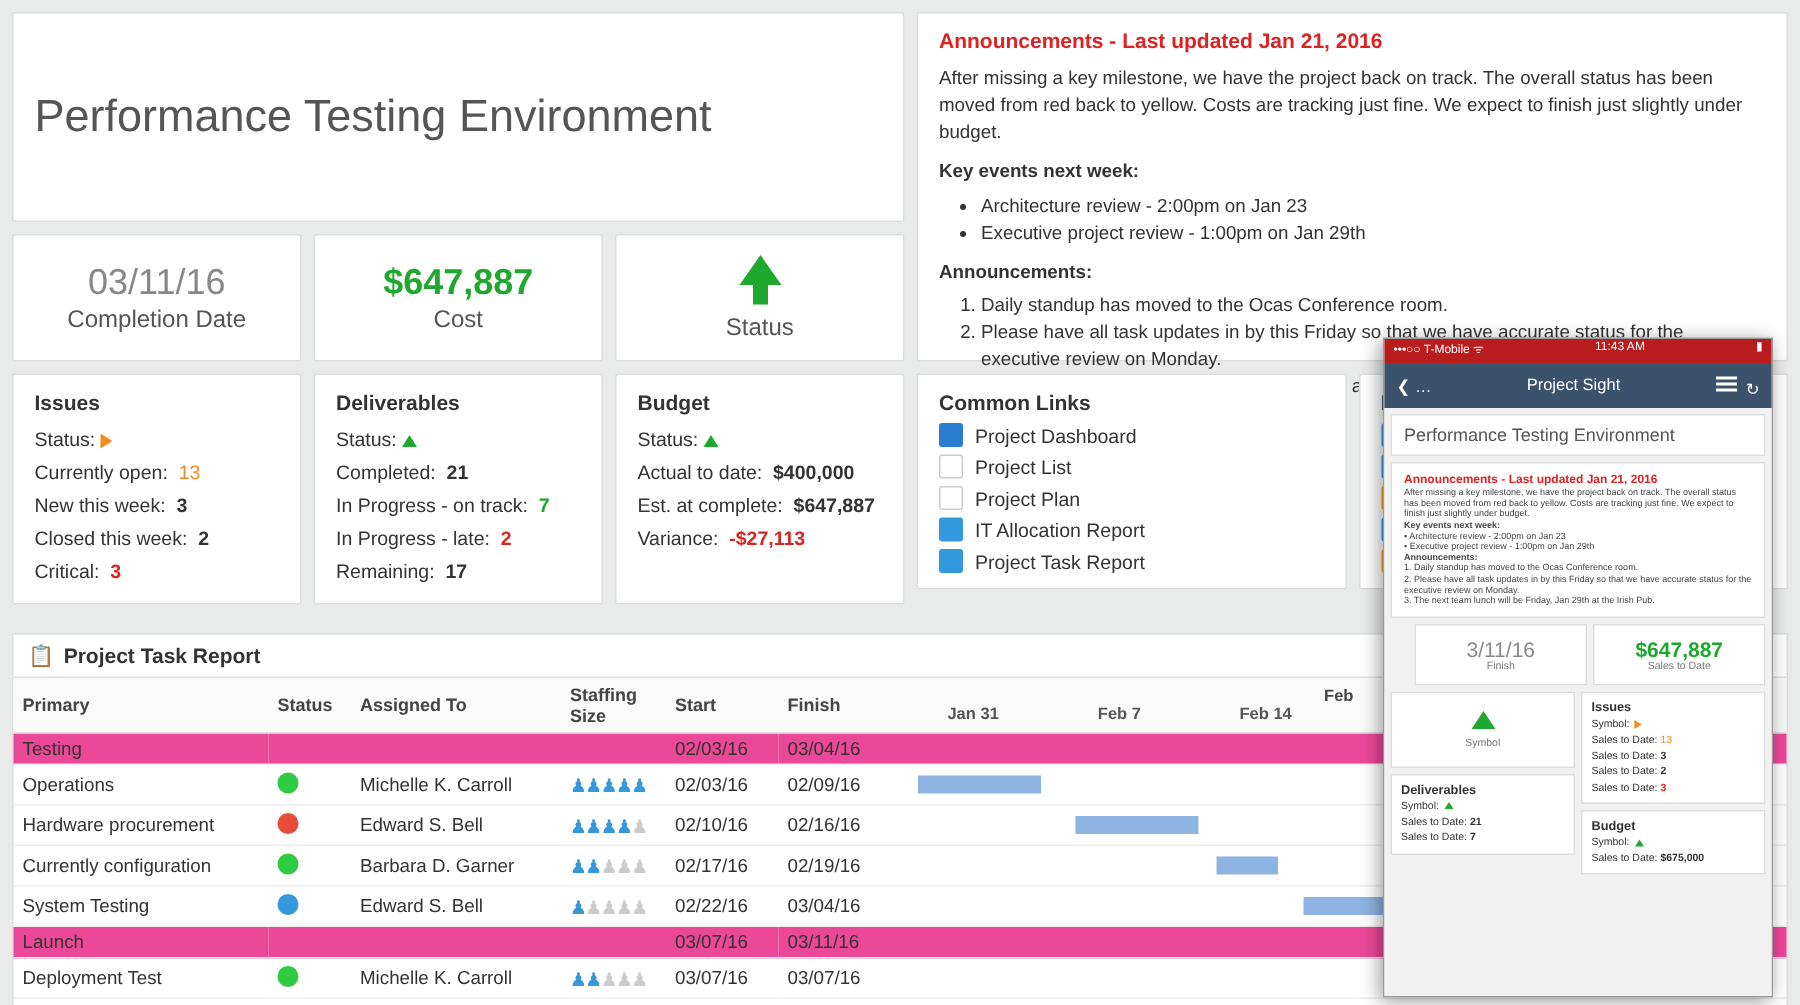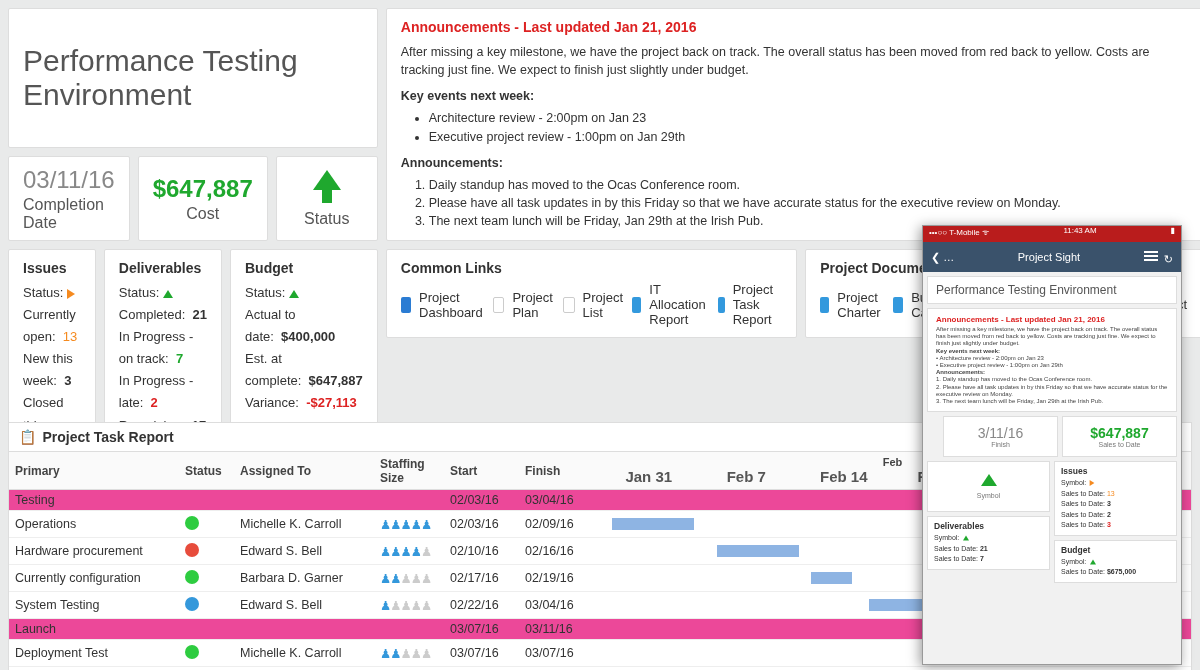--- a/index.html
+++ b/index.html
@@ -20,21 +20,21 @@
   .stat-row { font-size: 13px; line-height: 1.7; }
   .orange { color: #f58a1f; font-weight: normal; }
   .green { color: #1fa82e; font-weight: bold; }
   .red { color: #d22; font-weight: bold; }
   .negative { color: #d22; font-weight: bold; }
   .bold { font-weight: bold; }
   .ann-header { color: #d22; font-weight: bold; font-size: 14px; margin-bottom: 8px; }
   .ann-body { font-size: 12.5px; line-height: 1.45; }
   .ann-body b { display: block; margin-top: 8px; margin-bottom: 4px; }
   .ann-body ul, .ann-body ol { margin-left: 28px; margin-top: 2px; }
-  .links-list { display: flex; flex-direction: row; gap: 5px; }
+  .links-list { display: flex; flex-direction: column; gap: 5px; }
   .link-item { display: flex; align-items: center; gap: 8px; font-size: 13px; }
   .lnk-icon { width: 16px; height: 16px; border-radius: 2px; display: flex; align-items: center; justify-content: center; font-size: 10px; color: #fff; }
   .ic-blue { background: #2b7cd3; }
   .ic-lblue { background: #3399dd; }
   .ic-orange { background: #f5a623; }
   .ic-white { background: #fff; border: 1px solid #ccc; }
   .three-cards { display: flex; gap: 8px; }
   .three-cards > .card { flex: 1; }
   .two-right { display: flex; gap: 8px; }
   .two-right > .card { flex: 1; }
@@ -50,21 +50,21 @@
   table.gantt td { padding: 3px 6px; border-bottom: 1px solid #eee; }
   tr.group td { background: #ec4899; font-weight: normal; }
   .status-dot { width: 14px; height: 14px; border-radius: 50%; display: inline-block; }
   .dot-green { background: #2ecc40; }
   .dot-red { background: #e74c3c; }
   .dot-blue { background: #3498db; }
   .staff { color: #3498db; letter-spacing: -1px; white-space: nowrap; }
   .staff .grey { color: #ccc; }
   .gantt-cell { position: relative; height: 20px; }
   .bar { position: absolute; top: 4px; height: 12px; background: #8eb4e3; }
-  .timeline-head { display: flex; font-size: 15px; color: #555; align-items: center; }
+  .timeline-head { display: flex; font-size: 11px; color: #555; align-items: center; }
   .timeline-head span { flex: 1; text-align: center; }
   
   .phone { position: absolute; right: 18px; top: 225px; width: 260px; height: 440px; background: #fff; box-shadow: -2px 2px 12px rgba(0,0,0,0.4); border: 1px solid #999; z-index: 50; display: flex; flex-direction: column; font-size: 8px; }
   .phone-status { background: #b91c1c; color: #fff; height: 16px; display: flex; align-items: flex-start; justify-content: space-between; padding: 0 6px; font-size: 8px; }
   .phone-nav { background: #3a526b; color: #fff; height: 30px; display: flex; align-items: center; justify-content: space-between; padding: 0 8px; }
   .phone-nav span { font-size: 11px; }
   .phone-body { flex: 1; background: #f1f1f1; padding: 4px; overflow: hidden; }
   .p-card { background: #fff; border: 1px solid #ddd; padding: 6px 8px; margin-bottom: 4px; }
   .p-title { font-size: 12px; color: #555; }
   .p-ann-h { color: #d22; font-weight: bold; font-size: 8px; margin-bottom: 2px; }
@@ -156,25 +156,25 @@
     <div class="two-right">
       <div class="card">
         <div class="section-title">Common Links</div>
         <div class="links-list" id="common-links">
             <div class="link-item">
               <span class="lnk-icon ic-blue"></span>
               <span>Project Dashboard</span>
             </div>
             <div class="link-item">
               <span class="lnk-icon ic-white"></span>
+              <span>Project List</span>
+            </div>
+            <div class="link-item">
+              <span class="lnk-icon ic-white"></span>
               <span>Project Plan</span>
-            </div>
-            <div class="link-item">
-              <span class="lnk-icon ic-white"></span>
-              <span>Project List</span>
             </div>
             <div class="link-item">
               <span class="lnk-icon ic-lblue"></span>
               <span>IT Allocation Report</span>
             </div>
             <div class="link-item">
               <span class="lnk-icon ic-lblue"></span>
               <span>Project Task Report</span>
             </div>
           </div>

